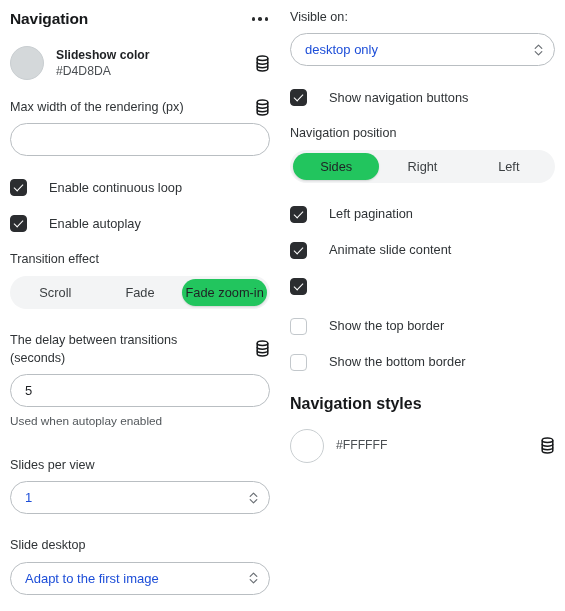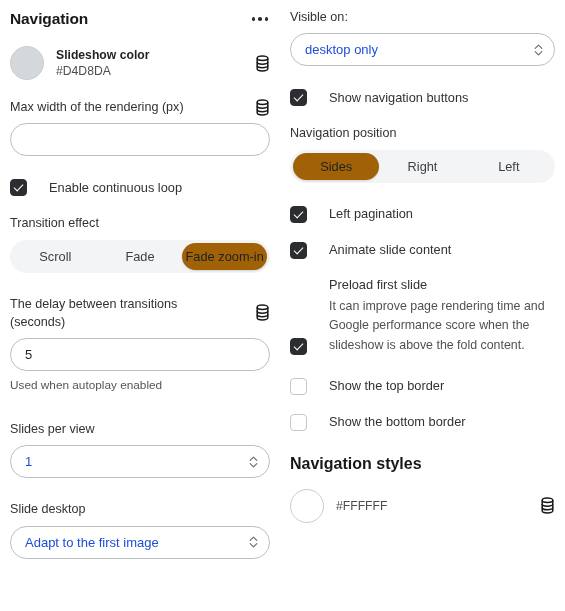--- a/index.html
+++ b/index.html
@@ -230,21 +230,21 @@
     display: flex;
     align-items: center;
     justify-content: center;
     font-size: 12.8px;
     color: #3b3f42;
     border-radius: 15px;
     cursor: pointer;
     white-space: nowrap;
   }
   .seg.active {
-    background: #a16207;
+    background: #22c55e;
     box-shadow: 0 1px 2px rgba(0,0,0,0.14);
     color: #1f2124;
   }
 
   .subhead {
     font-size: 16px;
     font-weight: bold;
     color: #16181a;
     margin-bottom: 16px;
   }
@@ -298,20 +298,24 @@
       <input class="input" type="text" style="">
     </div>
 
     <div class="spacer-8"></div>
 
     <div class="cbrow">
       <div class="cbox on"></div>
       <div class="cblabel">Enable continuous loop</div>
     </div>
 
+    <div class="cbrow">
+      <div class="cbox on"></div>
+      <div class="cblabel">Enable autoplay</div>
+    </div>
 
     <div class="field">
       <div class="label-row">
         <div class="label">Transition effect</div>
       </div>
       <div class="segmented">
         <div class="seg">Scroll</div>
         <div class="seg">Fade</div>
         <div class="seg active">Fade zoom-in</div>
       </div>
@@ -413,24 +417,20 @@
       <div class="cblabel">Left pagination</div>
     </div>
 
     <div class="cbrow">
       <div class="cbox on"></div>
       <div class="cblabel">Animate slide content</div>
     </div>
 
     <div class="cbrow" style="margin-bottom:22px">
       <div class="cbox on"></div>
-      <div>
-        <div class="cblabel">Preload first slide</div>
-        <div class="cbdesc">It can improve page rendering time and Google performance score when the slideshow is above the fold content.</div>
-      </div>
     </div>
 
     <div class="cbrow">
       <div class="cbox off"></div>
       <div class="cblabel">Show the top border</div>
     </div>
 
     <div class="cbrow" style="margin-bottom:24px">
       <div class="cbox off"></div>
       <div class="cblabel">Show the bottom border</div>

